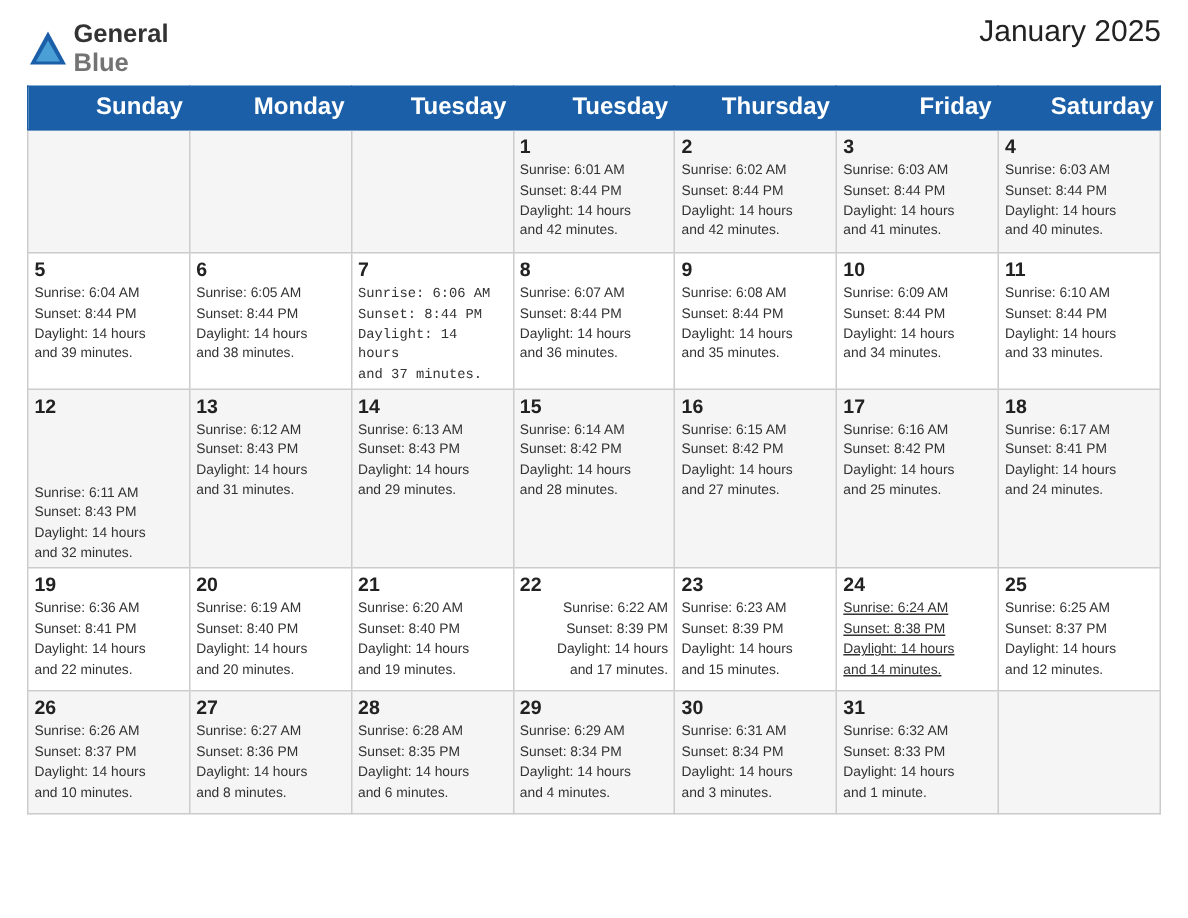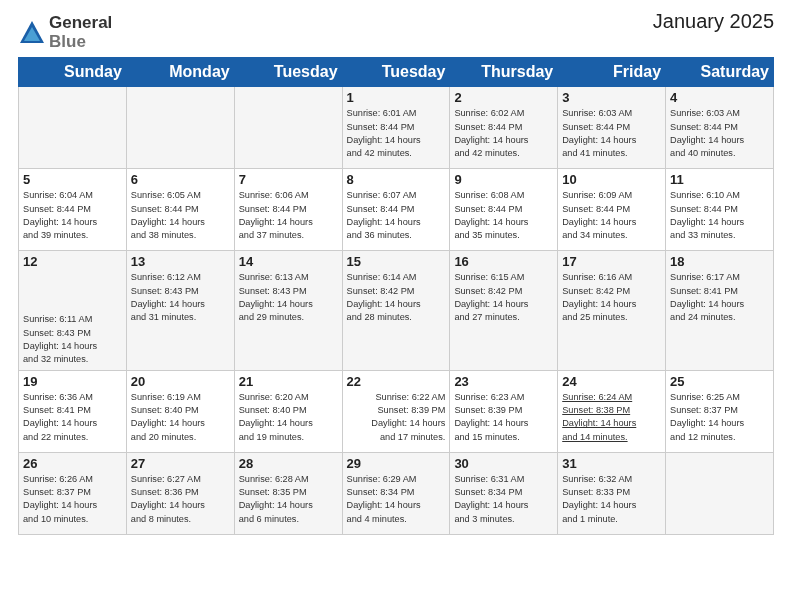--- a/index.html
+++ b/index.html
@@ -178,21 +178,21 @@
           </td>
           <td>
             <div class="day-num">6</div>
             <div class="day-info" style="white-space: pre-line;">Sunrise: 6:05 AM
 Sunset: 8:44 PM
 Daylight: 14 hours
 and 38 minutes.</div>
           </td>
           <td>
             <div class="day-num">7</div>
-            <div class="day-info" style="white-space: pre-line;">Sunrise: 6:06 AM
+            <div class="day-info" style="white-space: pre-line; font-family: Liberation Mono, monospace;">Sunrise: 6:06 AM
 Sunset: 8:44 PM
 Daylight: 14 hours
 and 37 minutes.</div>
           </td>
           <td>
             <div class="day-num">8</div>
             <div class="day-info" style="white-space: pre-line;">Sunrise: 6:07 AM
 Sunset: 8:44 PM
 Daylight: 14 hours
 and 36 minutes.</div>

